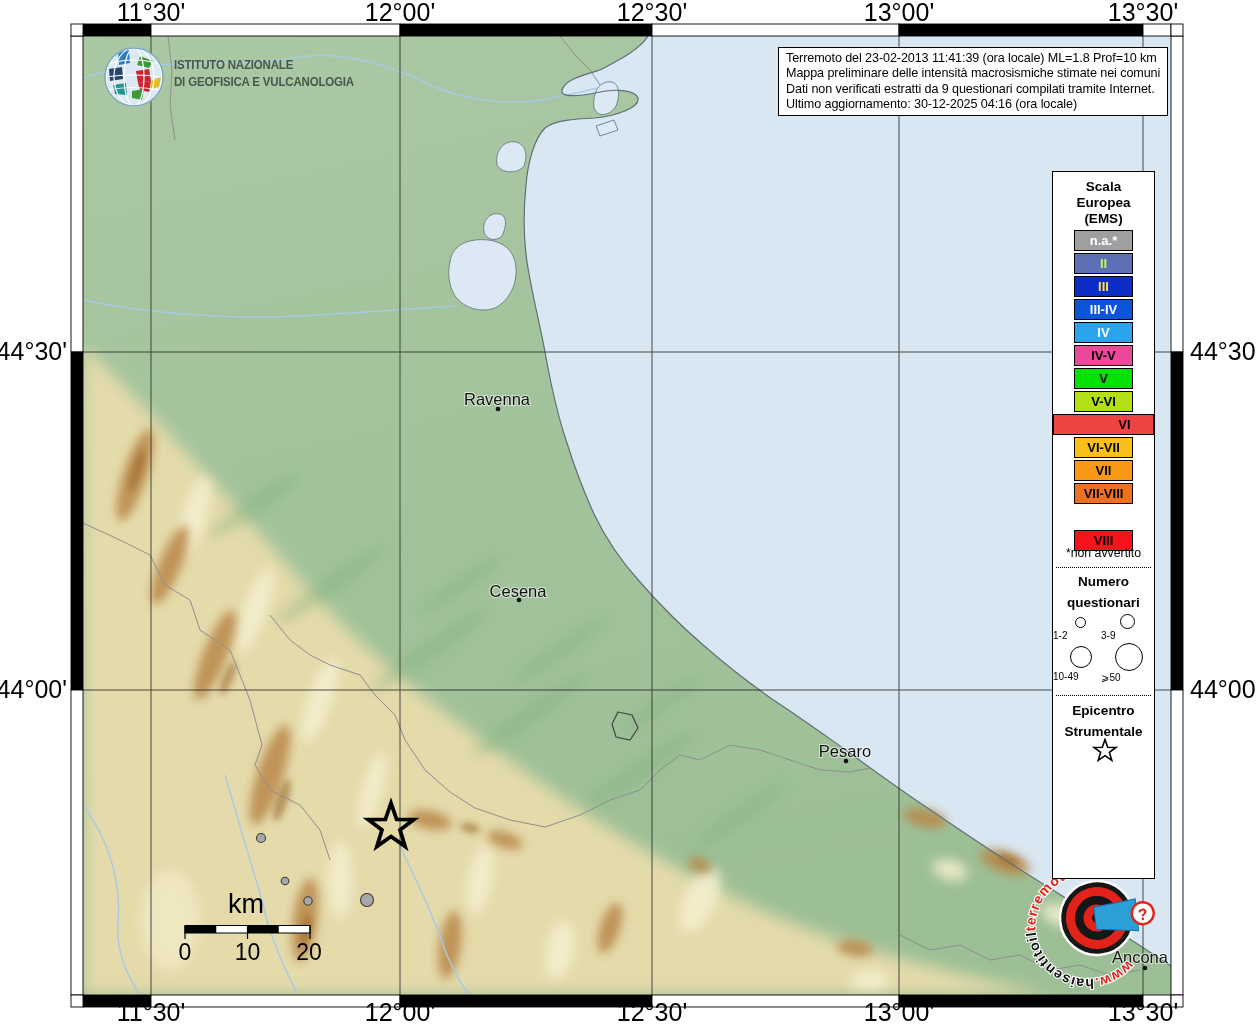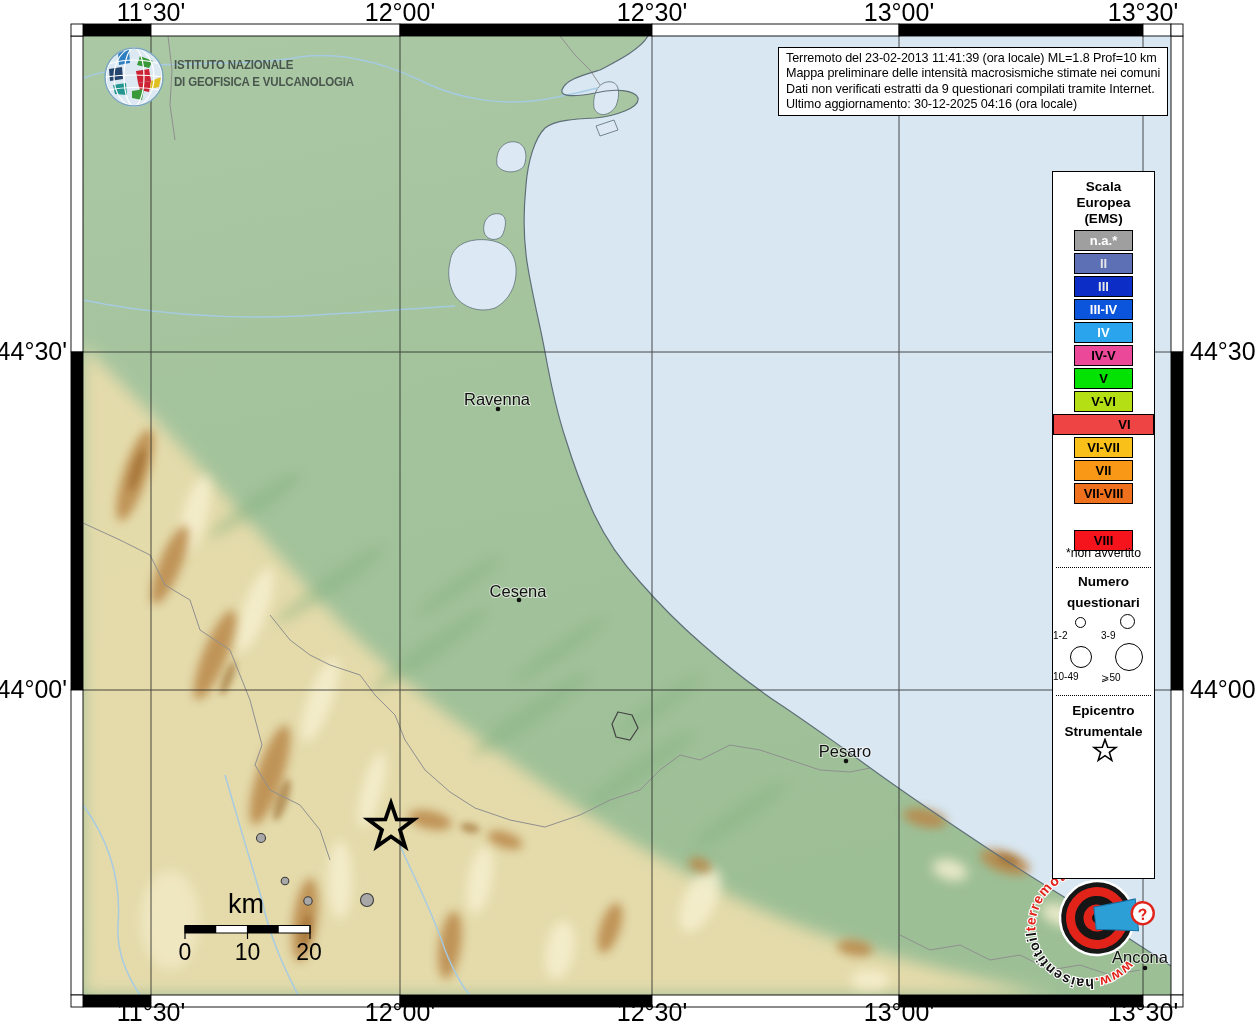--- a/index.html
+++ b/index.html
@@ -309,22 +309,22 @@
 </div>
 
 <div id="legend">
   <div class="lg-title">
     <div>Scala</div>
     <div>Europea</div>
     <div>(EMS)</div>
   </div>
   <div class="lg-scale">
     <div class="lgbox" style="background-color: rgb(159, 159, 159); color: rgb(255, 255, 255);">n.a.*</div>
-    <div class="lgbox" style="background-color: rgb(94, 112, 181); color: #e5e5e5;">II</div>
-    <div class="lgbox" style="background-color: rgb(12, 46, 198); color: #e5e5e5; text-align: center;">III</div>
+    <div class="lgbox" style="background-color: rgb(94, 112, 181); color: #bef264;">II</div>
+    <div class="lgbox" style="background-color: rgb(12, 46, 198); color: #fde047; text-align: center;">III</div>
     <div class="lgbox" style="background-color: rgb(10, 85, 220); color: rgb(255, 255, 255);">III-IV</div>
     <div class="lgbox" style="background-color: rgb(42, 164, 236); color: rgb(255, 255, 255);">IV</div>
     <div class="lgbox" style="background-color: #ec4899; color: rgb(0, 0, 0);">IV-V</div>
     <div class="lgbox" style="background-color: rgb(4, 226, 4); color: rgb(0, 0, 0);">V</div>
     <div class="lgbox" style="background-color: rgb(180, 223, 20); color: rgb(0, 0, 0);">V-VI</div>
     <div class="lgbox" style="background-color: #ef4444; color: rgb(0, 0, 0); padding-left: 42px;">VI</div>
     <div class="lgbox" style="background-color: rgb(248, 192, 25); color: rgb(0, 0, 0);">VI-VII</div>
     <div class="lgbox" style="background-color: rgb(249, 152, 22); color: rgb(0, 0, 0);">VII</div>
     <div class="lgbox" style="background-color: rgb(240, 113, 29); color: rgb(0, 0, 0);">VII-VIII</div>
     <div class="lgbox" style="background-color: rgb(246, 20, 28); color: rgb(0, 0, 0); margin-top: 24px;">VIII</div>

